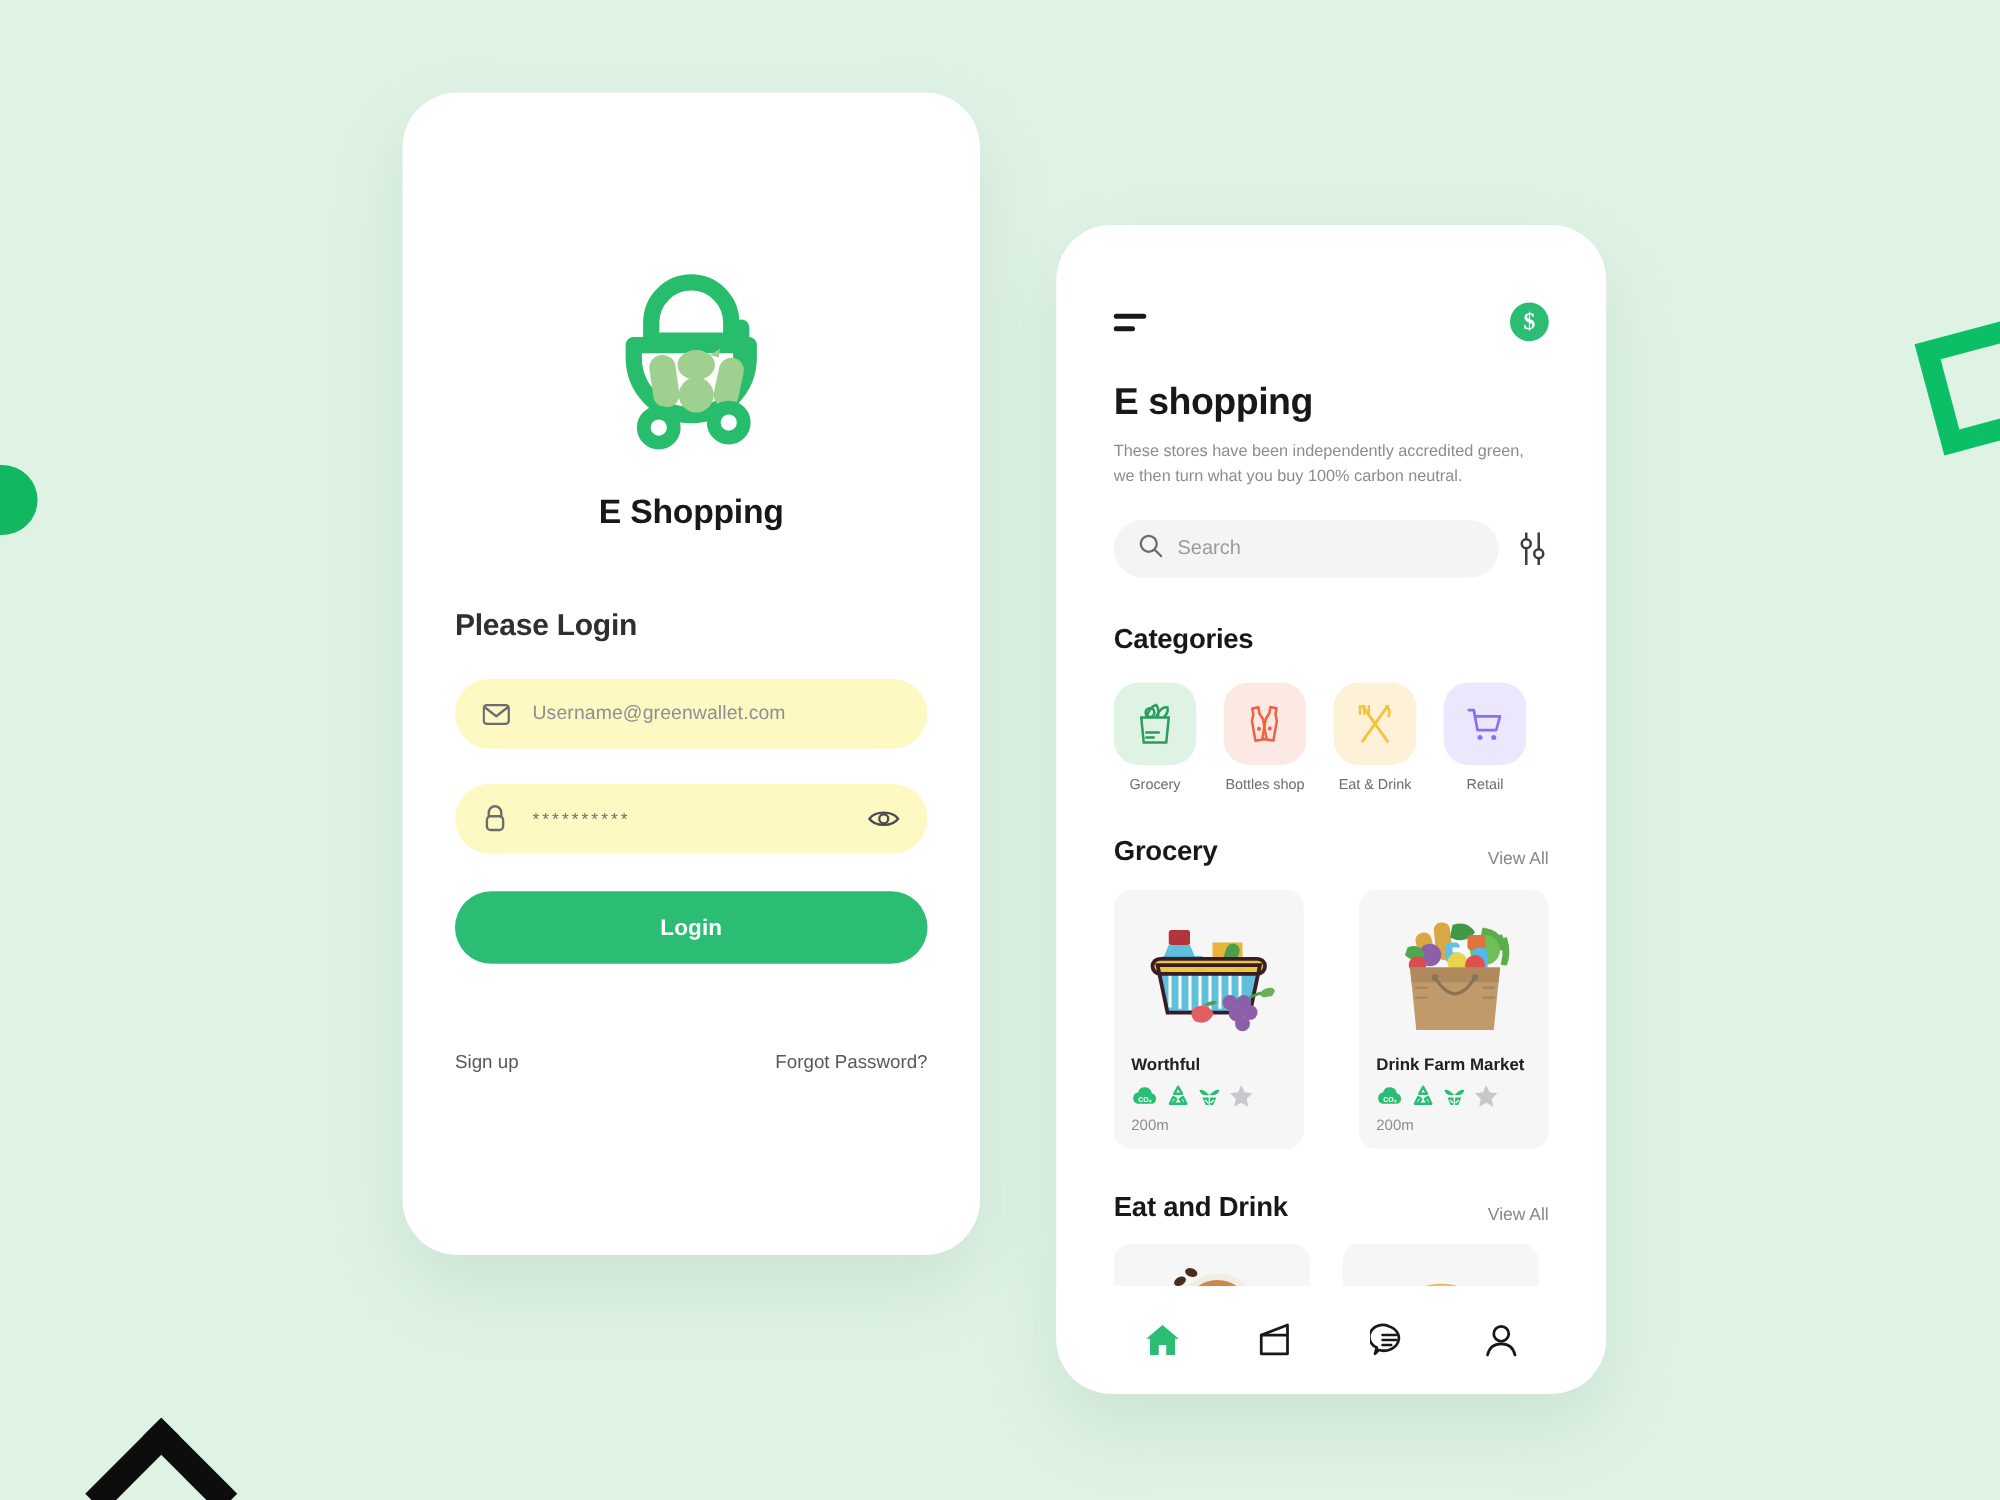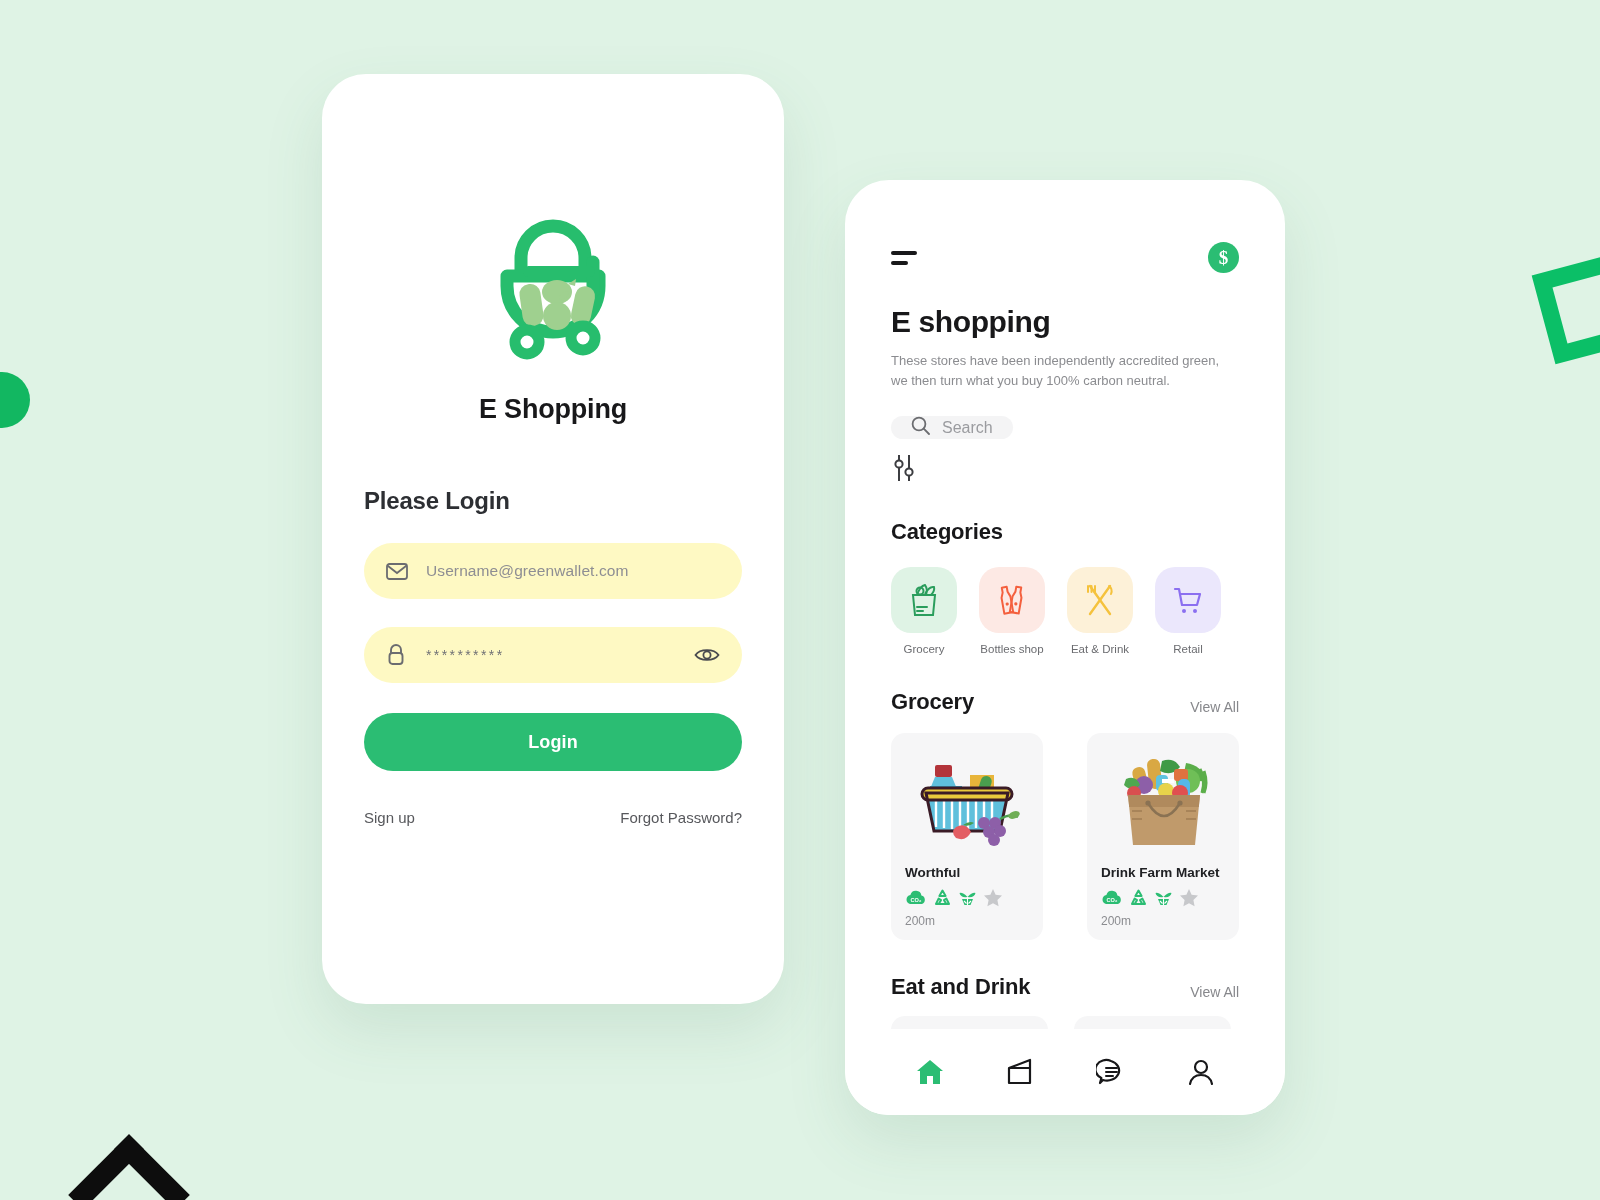--- a/index.html
+++ b/index.html
@@ -89,21 +89,21 @@
     border: none; border-radius: 29px;
     color: #fff; font-size: 18px; font-weight: bold;
     font-family: "Liberation Sans", sans-serif;
     cursor: pointer; letter-spacing: 0.1px;
   }
   .login-links {
     margin-top: 38px;
     display: flex; justify-content: space-between;
     font-size: 15px; color: #57585c;
   }
-  .login-links span { cursor: pointer; }
+  .login-links span { cursor: pointer; margin-top: 32px; }
 
   
   .home-body {
     flex: 1; padding: 0 46px; overflow: hidden; position: relative;
   }
   .home-top {
     display: flex; align-items: center; justify-content: space-between;
     padding-top: 62px;
   }
   .hamburger { width: 26px; cursor: pointer; }
@@ -121,23 +121,22 @@
   }
   .home-title {
     font-size: 30px; font-weight: bold; color: #18181a;
     margin-top: 32px; letter-spacing: -0.4px;
   }
   .home-sub {
     font-size: 13px; color: #8b8c90; line-height: 1.5;
     margin-top: 12px; max-width: 360px;
   }
   .search-row {
-    display: flex; align-items: flex-start; gap: 14px;
+    display: flex; align-items: center; gap: 14px;
     margin-top: 26px;
-    flex-direction: column;
   }
   .search-box {
     flex: 1; height: 46px; background: #f4f4f5;
     border-radius: 23px; display: flex; align-items: center;
     padding: 0 20px; gap: 12px;
   }
   .search-box .s-text { font-size: 16px; color: #9a9b9f; }
   .filter-icon { cursor: pointer; display: flex; }
 
   .sec-head {

